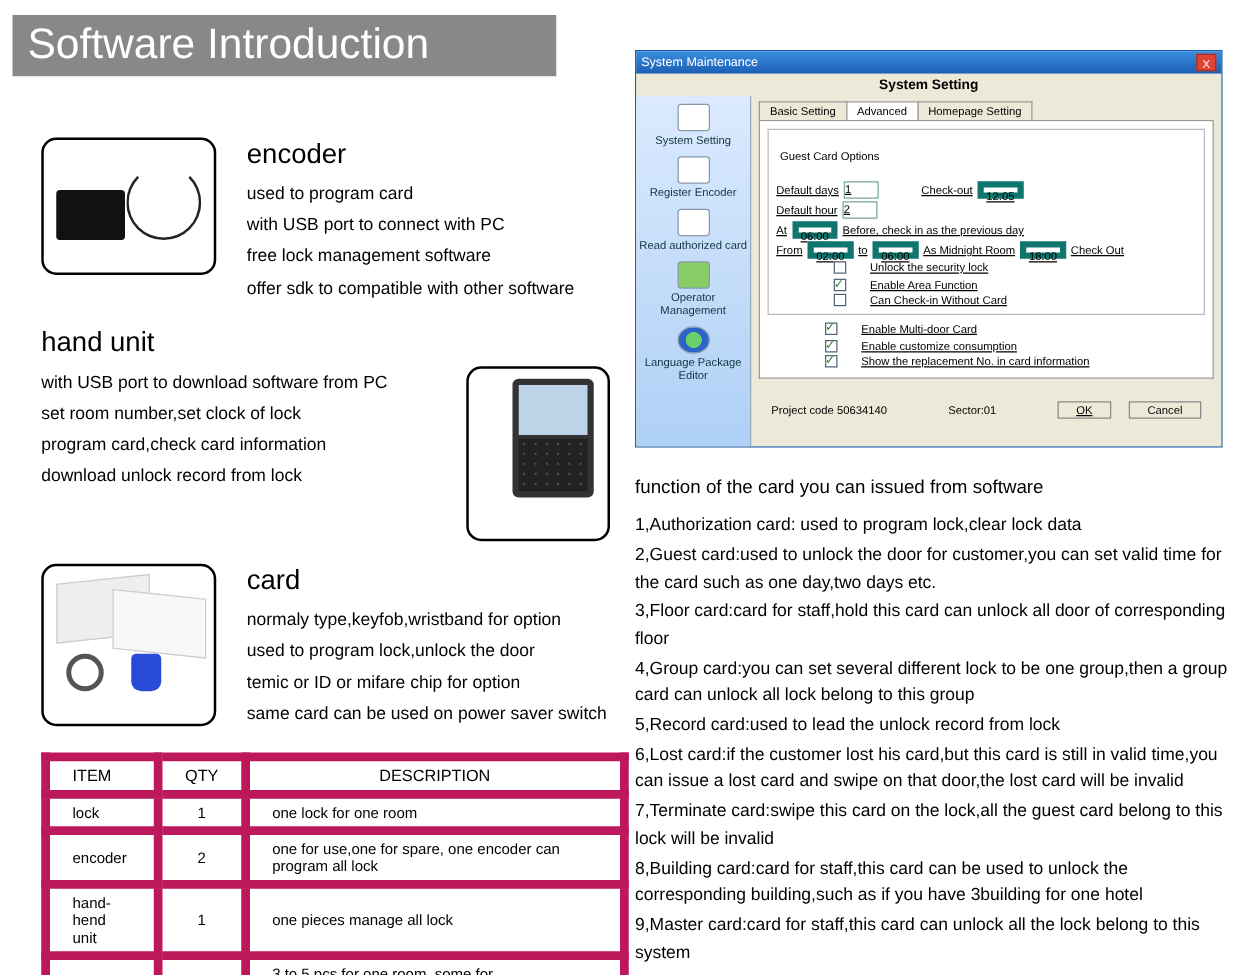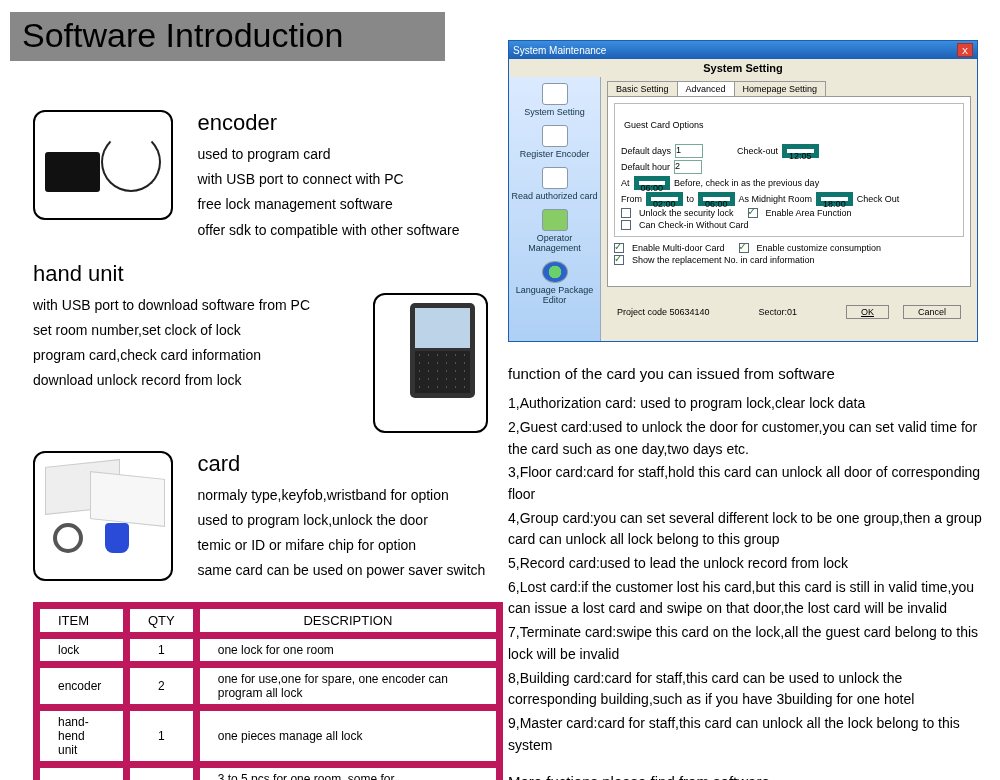--- a/index.html
+++ b/index.html
@@ -7,21 +7,21 @@
     width: 1000px;
     height: 780px;
     font-family: Arial, Helvetica, sans-serif;
     background: #fff;
     color: #000;
     position: relative;
     overflow: hidden;
   }
   .title-bar {
     background: #888;
-    color: #000000;
+    color: #ffffff;
     font-size: 34px;
     padding: 4px 12px 6px 12px;
     width: 435px;
     margin-left: 10px;
     margin-top: 12px;
   }
   .left-col {
     position: absolute;
     left: 33px;
     top: 110px;
@@ -122,24 +122,24 @@
   }
   .side-icon.green { background:#8c6; }
   .side-icon.earth { background:radial-gradient(circle,#6ad06a 40%,#2a64c8 42%); border-radius:50%; }
   .win-main { flex:1; padding:4px 6px; }
   .tabs { display:flex; border-bottom:1px solid #999; }
   .tab { padding:2px 8px; border:1px solid #999; border-bottom:none; background:#ece9d8; font-size:9px; margin-right:-1px;}
   .tab.active { background:#fff; }
   .pane { border:1px solid #999; border-top:none; background:#fff; padding:6px; min-height:190px;}
   .group { border:1px solid #bbb; padding:6px 6px 4px 6px; margin-bottom:6px;}
   .group-title { position:relative; top:-12px; background:#fff; display:inline-block; padding:0 3px; font-size:9px;margin-top:22px;}
-  .row { display:flex; align-items:center; gap:4px; margin:2px 0; font-size:9px; flex-wrap:wrap;}
+  .row { display:flex; align-items:center; gap:4px; margin:2px 0; font-size:9px; flex-wrap:wrap;text-decoration:underline;}
   .fld { border:5px solid #0f766e; background:#fff; padding:0 2px; min-width:30px; height:14px; line-height:14px; display:inline-block;}
   .spin { border:1px solid #7a9; background:#fff; width:28px; height:14px; position:relative;}
-  .chk { display:inline-flex; align-items:center; gap:8px; margin-right:10px; font-size:9px;}
+  .chk { display:inline-flex; align-items:center; gap:19px; margin-right:10px; font-size:9px;margin-left:46px;}
   .chk .box { width:10px;height:10px;border:1px solid #567;background:#fff;display:inline-block;position:relative;}
   .chk .box.checked::after{content:"✓";position:absolute;left:-1px;top:-3px;font-size:10px;color:#2a7a2a;}
   .foot { display:flex; justify-content:space-between; align-items:center; padding:18px 10px; font-size:9px;}
   .btns { display:flex; gap:14px;}
   .btn { border:1px solid #888; background:#ece9d8; padding:1px 14px; font-size:9px;}
 
   .func { margin-top: 20px; font-size: 14px; line-height:1.55; width:480px;}
   .func h4 { font-size:15px; font-weight:normal; margin-bottom:8px; }
   .func p { margin: 2px 0; }
   .func .more { margin-top:14px; font-size:15px; }

